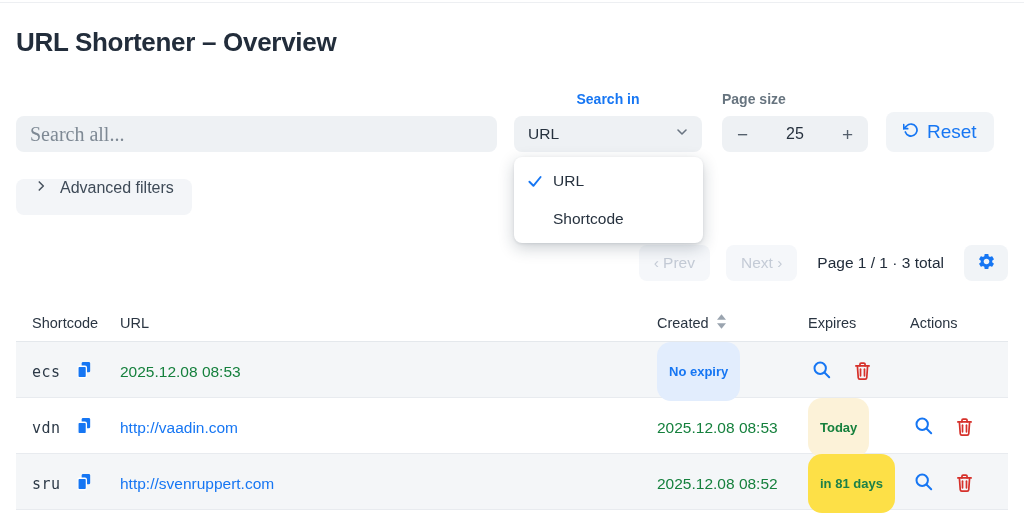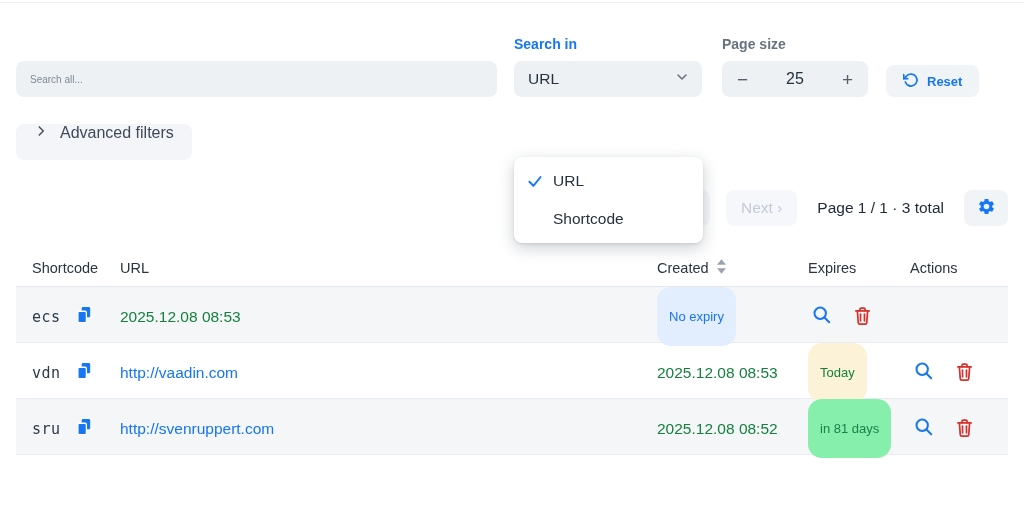--- a/index.html
+++ b/index.html
@@ -13,43 +13,43 @@
   }
   .top-line { height:3px; border-bottom:1px solid #edeff2; }
   .content { padding:0 16px; }
 
   .page-title { font-size:26px; font-weight:bold; color:#222d3b; margin-top:24px; letter-spacing:-0.3px; }
 
   
   .toolbar { display:flex; align-items:flex-end; margin-top:33px; }
   .search-input {
     width:481px; height:36px; background:#eef1f4; border:none; border-radius:8px;
-    padding:0 14px; font-size:10px; color:#c2410c; outline:none;
-    font-family:Liberation Sans, sans-serif;
+    padding:0 14px; font-size:20px; color:#c2410c; outline:none;
+    font-family:Liberation Serif, serif;
   }
   .search-input::placeholder { color:#7e8994; }
   .field-group { display:flex; flex-direction:column; }
   .field-label { font-size:14px; font-weight:bold; color:#67747f; margin-bottom:9px; }
-  .field-label.accent { color:#1676f3; }
+  .field-label.accent { color:#1676f3;text-align:center; }
   .select-box {
     width:188px; height:36px; background:#eef1f4; border-radius:8px;
     display:flex; align-items:center; justify-content:space-between;
     padding:0 12px 0 14px; font-size:15.5px; color:#26313e; cursor:pointer;
   }
   .ml17 { margin-left:17px; } .ml20 { margin-left:20px; } .ml18 { margin-left:18px; }
   .stepper {
     width:146px; height:36px; background:#eef1f4; border-radius:8px;
     display:flex; align-items:center; justify-content:space-between; padding:0 15px;
   }
   .step-btn { font-size:19px; color:#55606c; background:none; border:none; cursor:pointer; line-height:1;
     font-family:"Liberation Sans","DejaVu Sans",sans-serif; }
   .step-value { font-size:16px; color:#26313e; }
   .reset-btn {
-    height:32px; padding:0 17px; border:none; border-radius:8px; background:#f1f4f7;
-    color:#1676f3; font-size:13px; font-weight:bold; display:flex; align-items:center; gap:8px;
+    height:40px; padding:0 17px; border:none; border-radius:8px; background:#f1f4f7;
+    color:#1676f3; font-size:19px; font-weight:normal; display:flex; align-items:center; gap:8px;
     cursor:pointer; font-family:"Liberation Sans","DejaVu Sans",sans-serif;
   }
 
   
   .dropdown {
     position:absolute; left:514px; top:157px; width:189px; z-index:10;
     background:#fff; border-radius:8px; padding:5px 0;
     box-shadow:0 5px 16px rgba(25,39,57,.22), 0 1px 3px rgba(25,39,57,.10);
   }
   .dropdown-option {
@@ -85,32 +85,33 @@
   .thead { height:38px; border-bottom:1px solid #e4e8ec; font-size:14.5px; color:#2a3542; }
   .th-first { padding-left:16px; }
   .th-created { display:flex; align-items:center; gap:8px; cursor:pointer; }
   .trow { height:56px; border-bottom:1px solid #e8ebef; font-size:15.5px; }
   .trow.striped { background:#f4f6f8; }
   .cell-shortcode { padding-left:16px; display:flex; align-items:center; gap:15px; }
   .sc-text { font-family:"DejaVu Sans Mono","Liberation Mono",monospace; font-size:15px; color:#2c3947; letter-spacing:0.5px; }
   .icon-btn { background:none; border:none; padding:0; cursor:pointer; display:flex; align-items:center; }
   .cell-url a { color:#1676f3; text-decoration:none; font-size:15.5px; }
   .cell-created { color:#15803d; }
-  .badge { display:inline-block; padding:22px 12px; border-radius:14px; font-size:13px; font-weight:normal; }
+  .badge { display:inline-block; padding:22px 12px; border-radius:14px; font-size:13px; font-weight:bold; }
   .badge-info    { color:#1676f3; background:#e2edfd; }
   .badge-warning { color:#15803d; background:#fcf2d8; }
-  .badge-success { color:#1d8049; background:#86efac; }
+  .badge-success { color:#1d8049; background:#fde047; }
   .cell-actions { display:flex; align-items:center; gap:22px; padding-left:4px; }
 </style>
 </head>
 <body>
 
 <div class="top-line"></div>
 
 <div class="content">
+  <h1 class="page-title">URL Shortener – Overview</h1>
 
   <div class="toolbar">
     <input class="search-input" type="text" placeholder="Search all..." style="">
 
     <div class="field-group ml17">
       <span class="field-label accent">Search in</span>
       <div class="select-box">
         <span>URL</span>
         <span class="icon">
           <svg width="16" height="16" viewBox="0 0 24 24" fill="none" stroke="#6a7582" stroke-width="2.4" stroke-linecap="round" stroke-linejoin="round">

